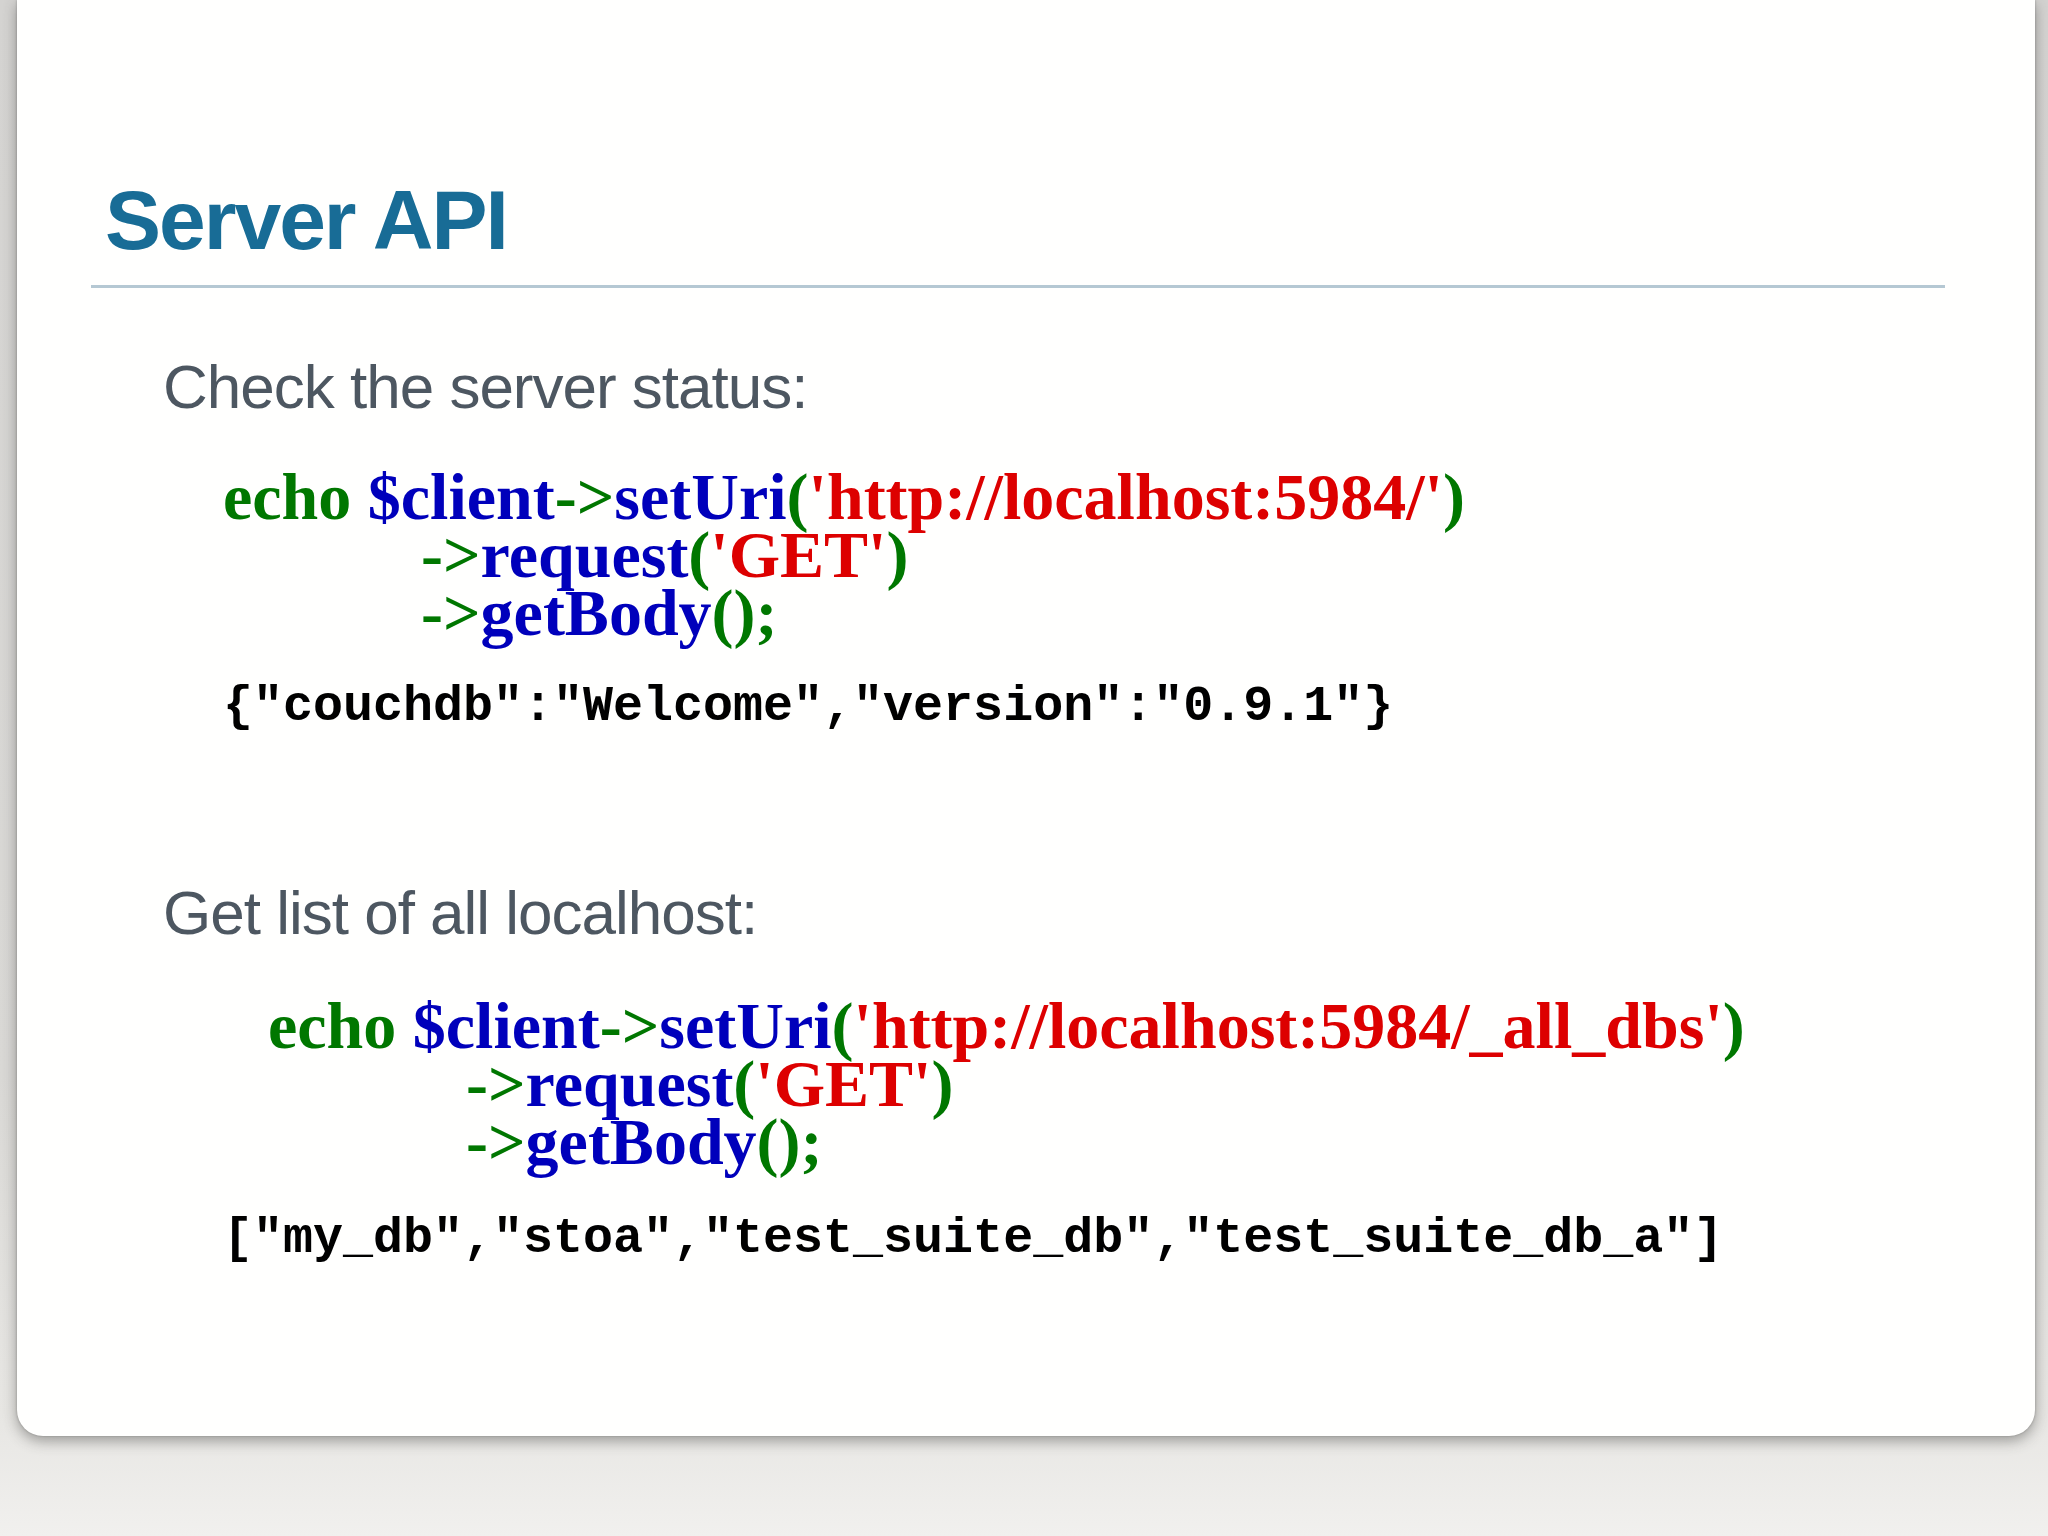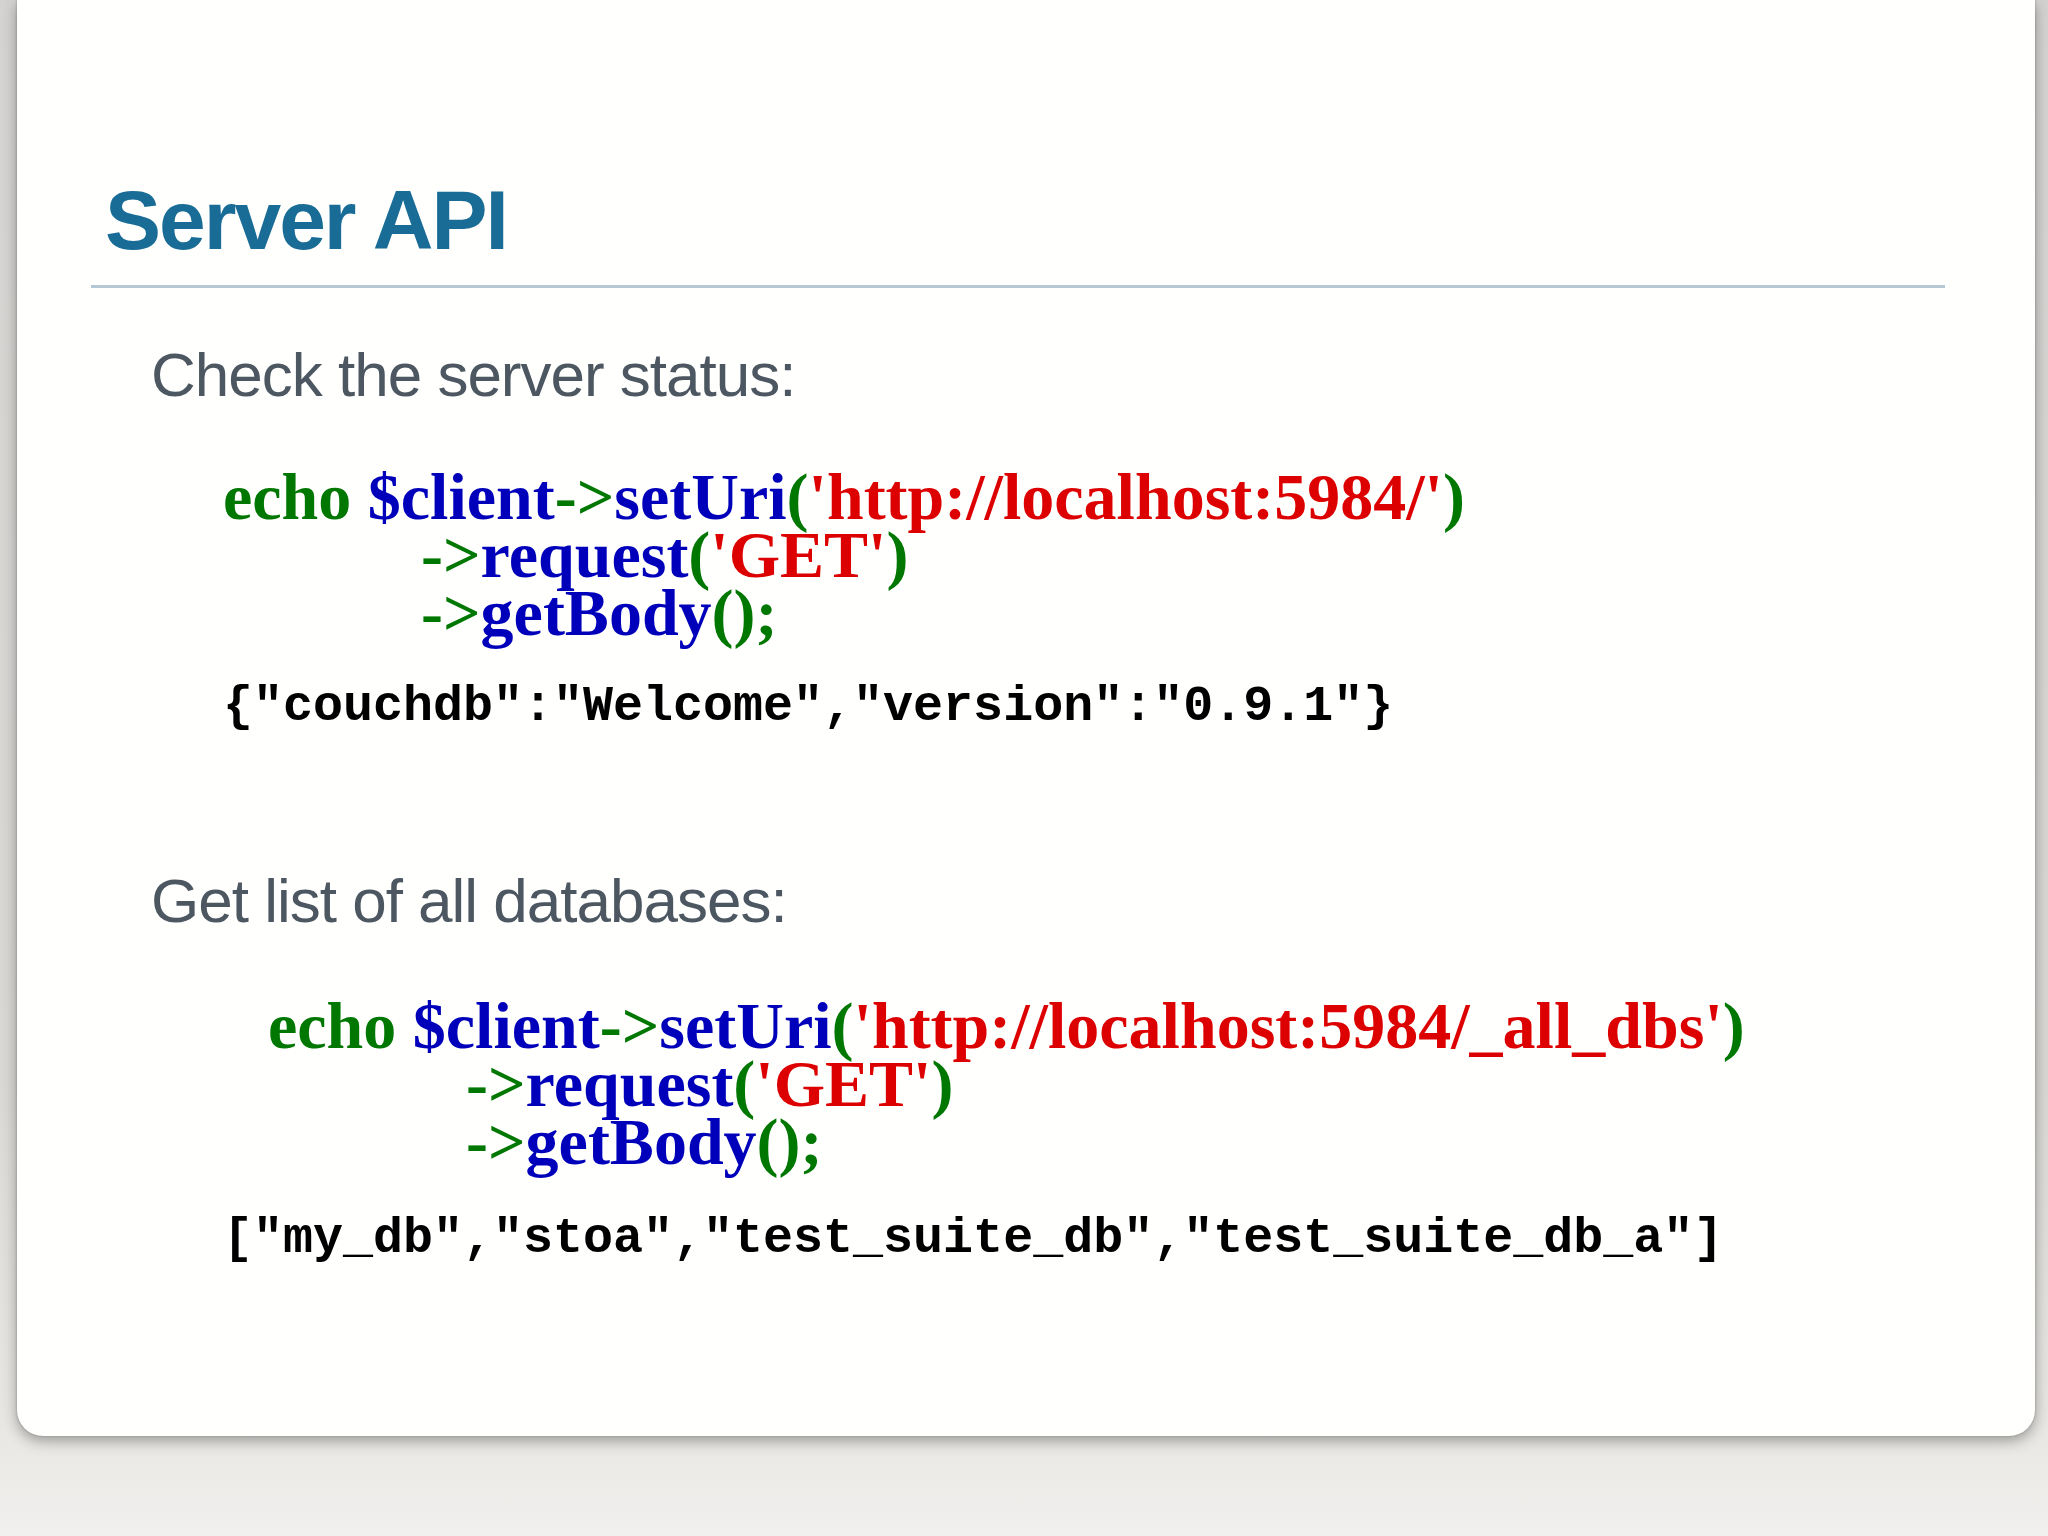--- a/index.html
+++ b/index.html
@@ -19,21 +19,21 @@
   .title{
     position:absolute;left:88px;top:178px;margin:0;
     font-size:84px;font-weight:bold;letter-spacing:-2px;line-height:1;
     color:#186c96;
   }
   .rule{
     position:absolute;left:74px;top:285px;width:1854px;height:3px;
     background:#b5c8d3;
   }
   .sec-heading{
-    position:absolute;left:130px;margin:4px;
+    position:absolute;left:130px;margin:16px;
     font-size:62px;font-weight:400;line-height:1;letter-spacing:-1px;
     color:#4d5761;
   }
   .sec-heading.h1{top:340px;}
   .sec-heading.h2{top:866px;}
   .codeblock{
     position:absolute;left:206px;margin:0;
     font-family:Liberation Serif, serif;
     font-size:66px;font-weight:bold;line-height:58px;
     white-space:pre;
@@ -61,21 +61,21 @@
 
   <div class="card">
 
     <h1 class="title">Server API</h1>
     <div class="rule"></div>
 
     <h2 class="sec-heading h1">Check the server status:</h2>
     <pre class="codeblock c1"><div><span class="tk-k" style="color: rgb(0, 119, 0);">echo </span><span class="tk-d" style="color: rgb(0, 0, 187);">$client</span><span class="tk-k" style="color: rgb(0, 119, 0);">-&gt;</span><span class="tk-d" style="color: rgb(0, 0, 187);">setUri</span><span class="tk-k" style="color: rgb(0, 119, 0);">(</span><span class="tk-s" style="color: rgb(221, 0, 0);">'http://localhost:5984/'</span><span class="tk-k" style="color: rgb(0, 119, 0);">)</span></div><div><span class="tk-p" style="color: rgb(0, 0, 0);">            </span><span class="tk-k" style="color: rgb(0, 119, 0);">-&gt;</span><span class="tk-d" style="color: rgb(0, 0, 187);">request</span><span class="tk-k" style="color: rgb(0, 119, 0);">(</span><span class="tk-s" style="color: rgb(221, 0, 0);">'GET'</span><span class="tk-k" style="color: rgb(0, 119, 0);">)</span></div><div><span class="tk-p" style="color: rgb(0, 0, 0);">            </span><span class="tk-k" style="color: rgb(0, 119, 0);">-&gt;</span><span class="tk-d" style="color: rgb(0, 0, 187);">getBody</span><span class="tk-k" style="color: rgb(0, 119, 0);">();</span></div></pre>
     <pre class="resultline r1">{"couchdb":"Welcome","version":"0.9.1"}</pre>
 
-    <h2 class="sec-heading h2">Get list of all databases:</h2>
+    <h2 class="sec-heading h2">Get list of all localhost:</h2>
     <pre class="codeblock c2"><div><span class="tk-k" style="color: rgb(0, 119, 0);">echo </span><span class="tk-d" style="color: rgb(0, 0, 187);">$client</span><span class="tk-k" style="color: rgb(0, 119, 0);">-&gt;</span><span class="tk-d" style="color: rgb(0, 0, 187);">setUri</span><span class="tk-k" style="color: rgb(0, 119, 0);">(</span><span class="tk-s" style="color: rgb(221, 0, 0);">'http://localhost:5984/_all_dbs'</span><span class="tk-k" style="color: rgb(0, 119, 0);">)</span></div><div><span class="tk-p" style="color: rgb(0, 0, 0);">            </span><span class="tk-k" style="color: rgb(0, 119, 0);">-&gt;</span><span class="tk-d" style="color: rgb(0, 0, 187);">request</span><span class="tk-k" style="color: rgb(0, 119, 0);">(</span><span class="tk-s" style="color: rgb(221, 0, 0);">'GET'</span><span class="tk-k" style="color: rgb(0, 119, 0);">)</span></div><div><span class="tk-p" style="color: rgb(0, 0, 0);">            </span><span class="tk-k" style="color: rgb(0, 119, 0);">-&gt;</span><span class="tk-d" style="color: rgb(0, 0, 187);">getBody</span><span class="tk-k" style="color: rgb(0, 119, 0);">();</span></div></pre>
     <pre class="resultline r2">["my_db","stoa","test_suite_db","test_suite_db_a"]</pre>
 
   </div>
 
   <div class="footer">
     
     
   </div>
 

